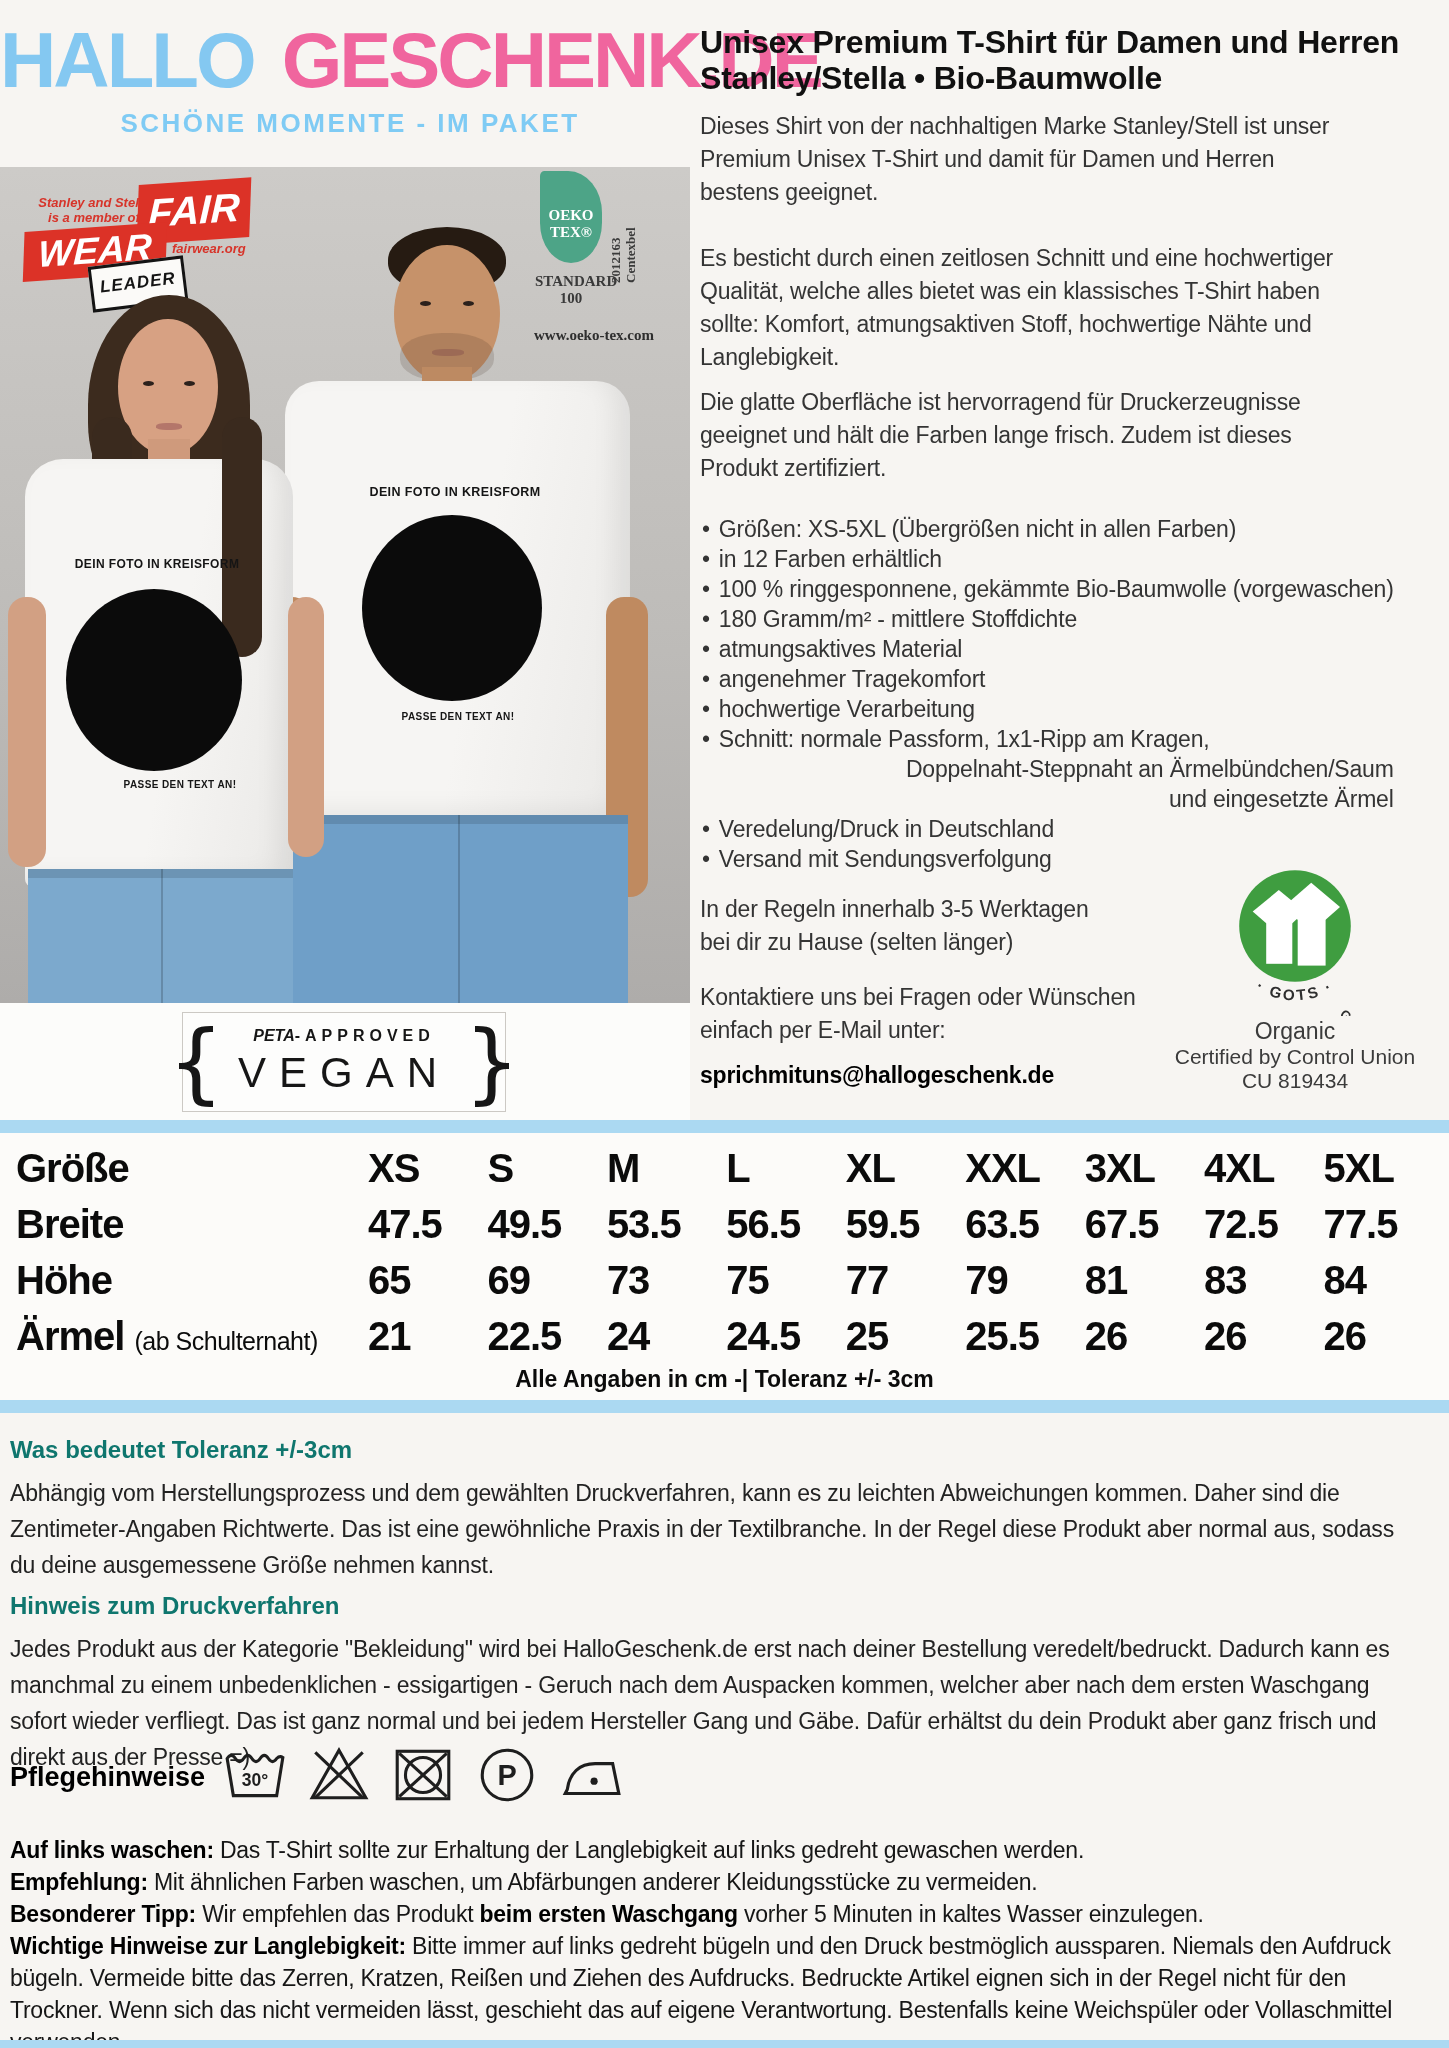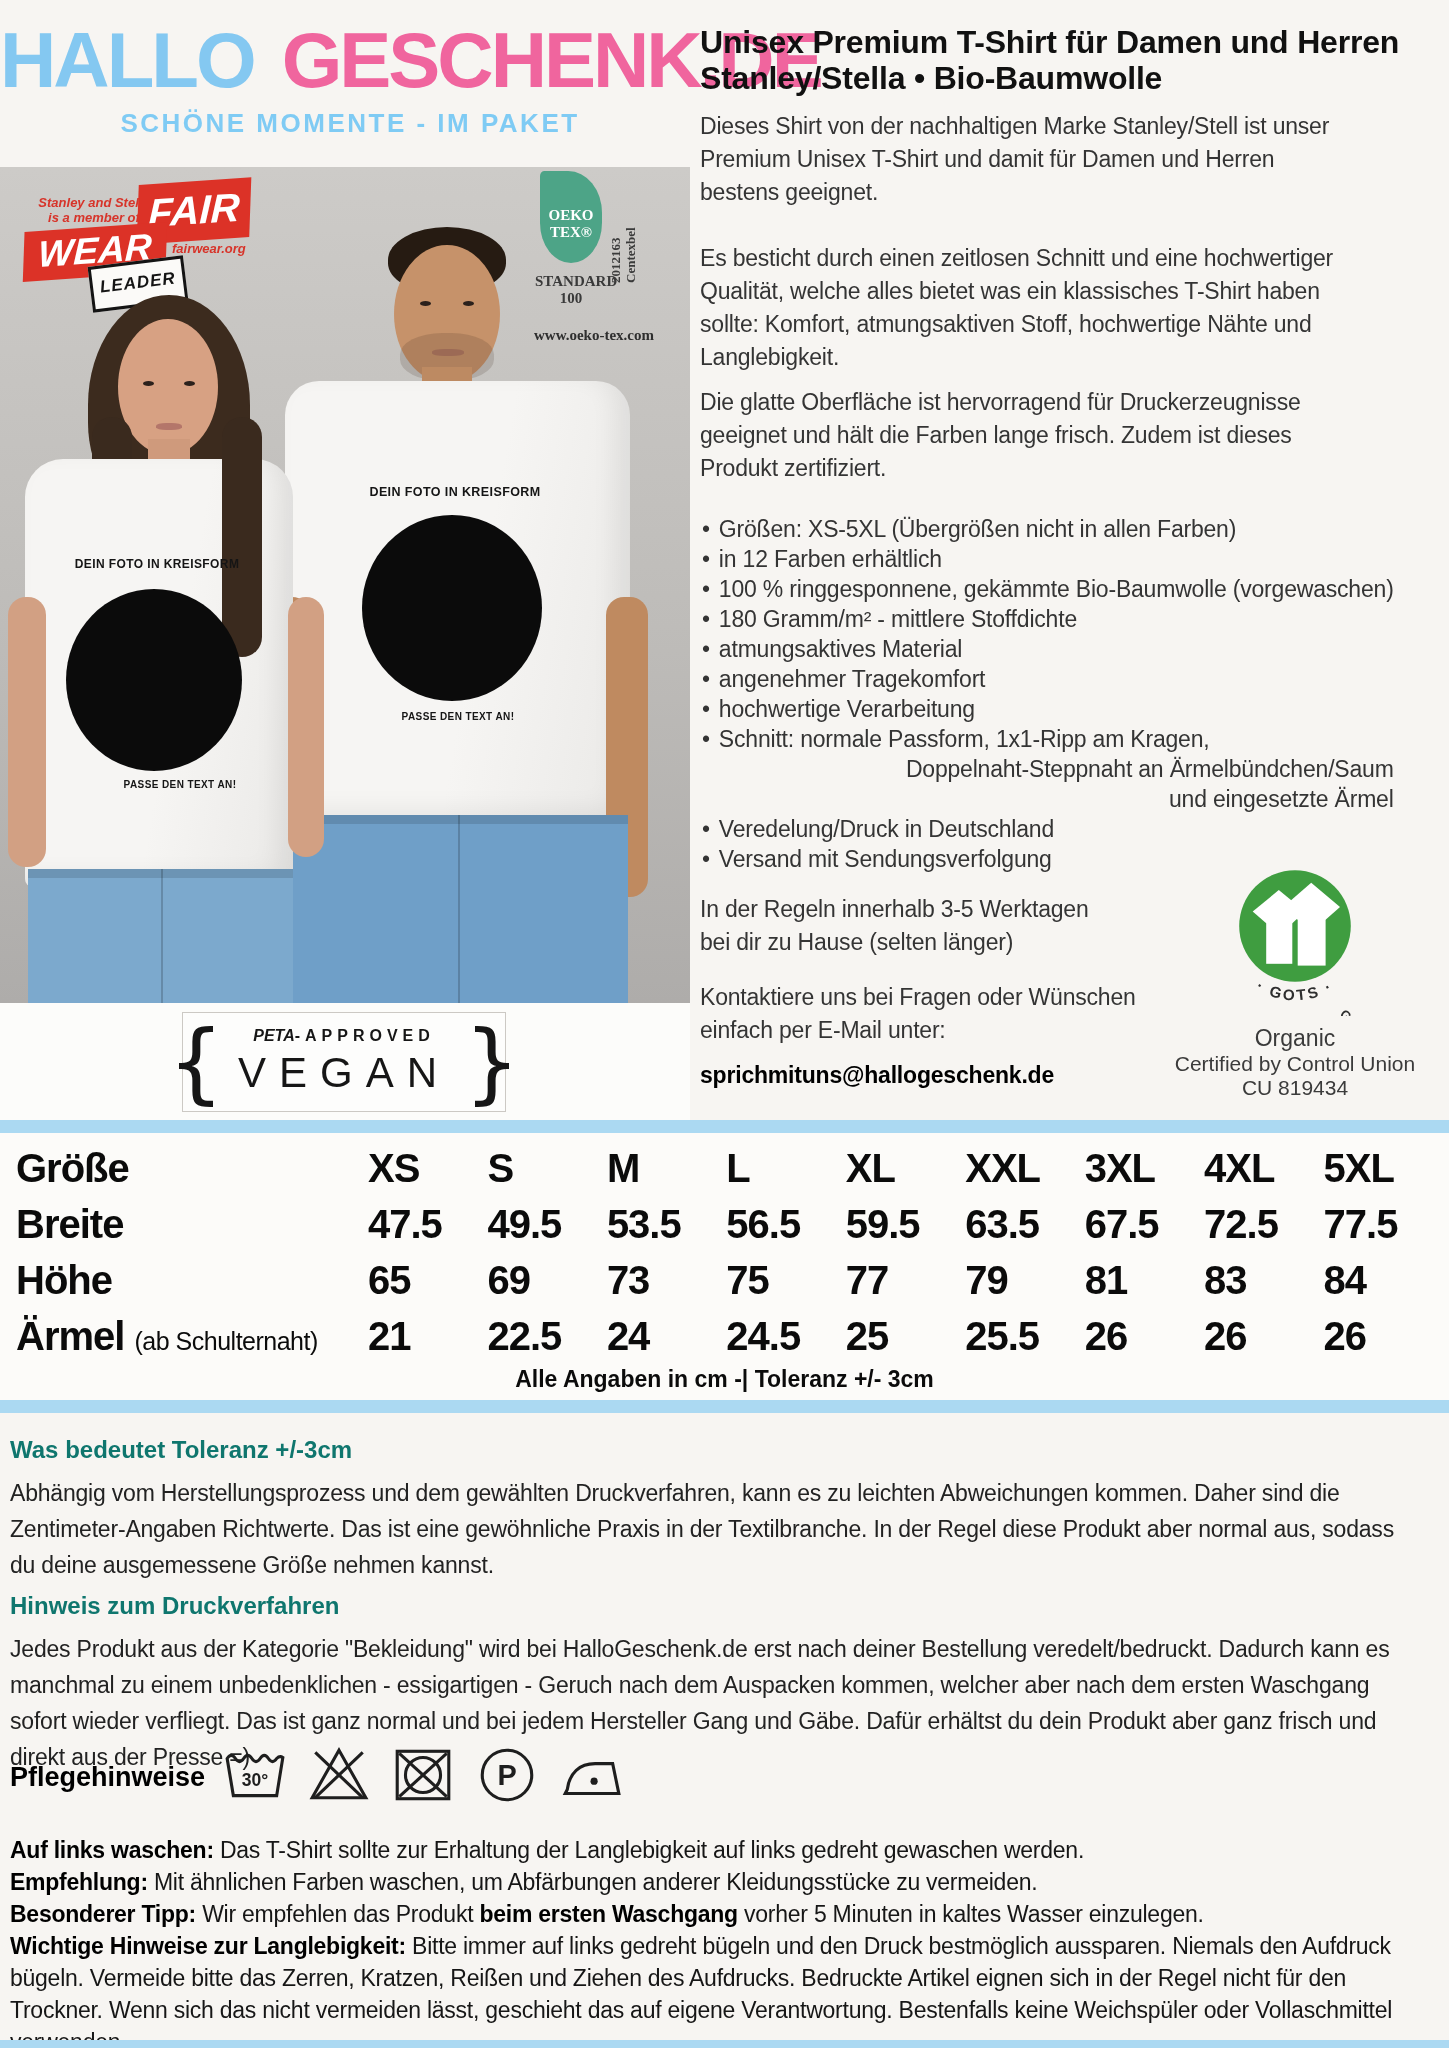--- a/index.html
+++ b/index.html
@@ -79,21 +79,21 @@
   .b::before{content:"•";margin-right:9px;}
   .b{padding-left:2px;}
   .cont{padding-left:27px;text-align:right;}
   .delivery{top:893px;}
   .contact{top:981px;}
   .email{position:absolute;top:1062px;font-weight:700;color:#000;}
 
   
   .gots{position:absolute;left:1163px;top:836px;width:264px;text-align:center;color:#3b3b3b;}
   .gots svg{display:block;margin:0 auto;}
-  .gots-cap1{font-size:23px;margin-top:9px;}
+  .gots-cap1{font-size:23px;margin-top:2px;}
   .gots-cap{font-size:21px;line-height:24px;}
 
   
   .sizes{position:absolute;left:0;top:1120px;width:1449px;height:293px;background:#fcfbf9;}
   .bar{position:absolute;left:0;width:100%;height:13px;background:#abd9f2;}
   .bar.top{top:0;} .bar.bot{bottom:0;}
   .sgrid{position:absolute;left:16px;top:20px;right:6px;display:grid;
          grid-template-columns:352px repeat(9,1fr);grid-auto-rows:56px;align-items:center;
          font-weight:700;font-size:40px;letter-spacing:-1px;color:#0b0b0b;}
   .sgrid .note{font-size:25px;font-weight:400;letter-spacing:-0.5px;}

